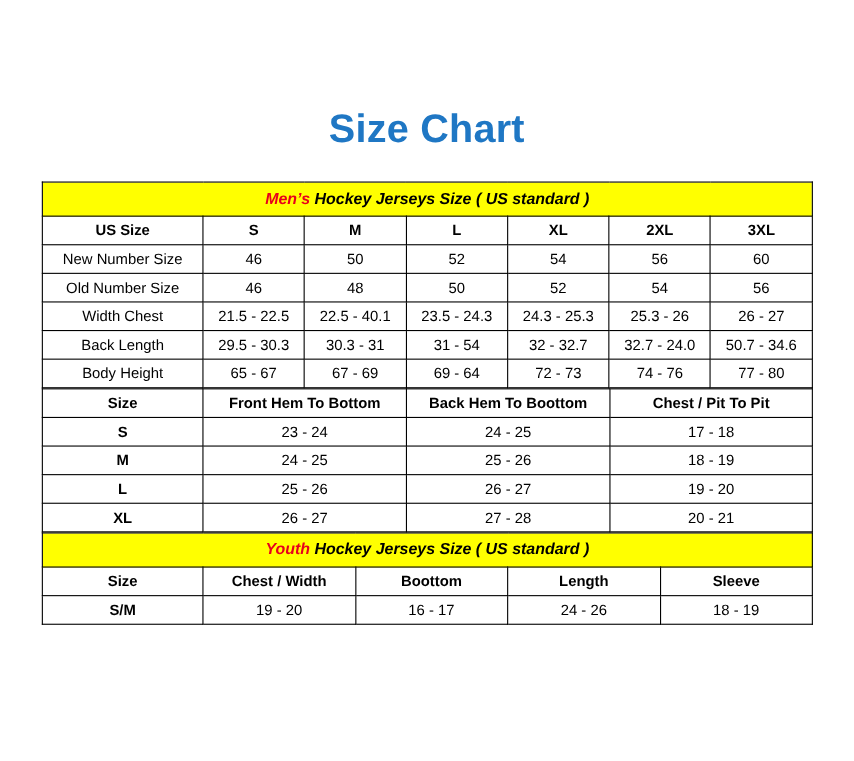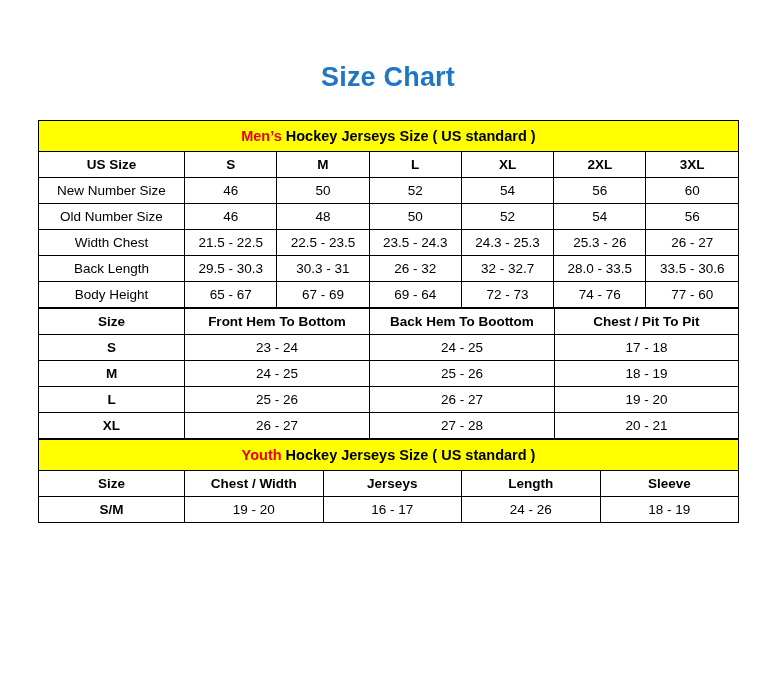--- a/index.html
+++ b/index.html
@@ -15,23 +15,23 @@
   }
   .page {
     width: 776px;
     height: 692px;
     position: relative;
     box-sizing: border-box;
   }
   .title {
     text-align: center;
     color: #1f77c4;
-    font-size: 27px;
-    font-weight: bold;
-    padding-top: 62px;
+    font-size: 36px;
+    font-weight: bold;
+    padding-top: 96px;
     letter-spacing: 0.2px;
   }
   .tables {
     margin: 27px 38px 0 38px;
   }
   table {
     width: 700px;
     border-collapse: collapse;
     table-layout: fixed;
   }
@@ -42,20 +42,21 @@
     height: 25px;
     padding: 0 2px;
     color: #000000;
     background: #ffffff;
   }
   tr.section-head td {
     background: #ffff00;
     font-weight: bold;
     font-size: 14.5px;
     height: 30px;
+    font-style: italic;
   }
   .sec-accent {
     color: #e8001c;
   }
   .sec-rest {
     color: #000000;
   }
   td.rowhead {
     font-weight: normal;
   }
@@ -125,43 +126,43 @@
           <td>46</td>
           <td>48</td>
           <td>50</td>
           <td>52</td>
           <td>54</td>
           <td>56</td>
         </tr>
         <tr>
           <td class="rowhead">Width Chest</td>
           <td>21.5 - 22.5</td>
-          <td>22.5 - 23.5</td>
+          <td>22.5 - 40.1</td>
           <td>23.5 - 24.3</td>
           <td>24.3 - 25.3</td>
           <td>25.3 - 26</td>
           <td>26 - 27</td>
         </tr>
         <tr>
           <td class="rowhead">Back Length</td>
           <td>29.5 - 30.3</td>
           <td>30.3 - 31</td>
-          <td>26 - 32</td>
+          <td>31 - 54</td>
           <td>32 - 32.7</td>
-          <td>28.0 - 33.5</td>
-          <td>33.5 - 30.6</td>
+          <td>32.7 - 24.0</td>
+          <td>50.7 - 34.6</td>
         </tr>
         <tr>
           <td class="rowhead">Body Height</td>
           <td>65 - 67</td>
           <td>67 - 69</td>
           <td>69 - 64</td>
           <td>72 - 73</td>
           <td>74 - 76</td>
-          <td>77 - 60</td>
+          <td>77 - 80</td>
         </tr>
       </tbody>
     </table>
 
     <table class="women">
       <colgroup>
         <col class="w0">
           <col class="w1">
           <col class="w2">
           <col class="w3">
@@ -210,21 +211,21 @@
       </colgroup>
       <tbody>
         <tr class="section-head">
           <td colspan="5">
             <span class="sec-accent">Youth</span><span class="sec-rest"> Hockey Jerseys Size ( US standard )</span>
           </td>
         </tr>
         <tr class="colhead">
           <td>Size</td>
           <td>Chest / Width</td>
-          <td>Jerseys</td>
+          <td>Boottom</td>
           <td>Length</td>
           <td>Sleeve</td>
         </tr>
         <tr>
           <td class="bold">S/M</td>
           <td>19 - 20</td>
           <td>16 - 17</td>
           <td>24 - 26</td>
           <td>18 - 19</td>
         </tr>

